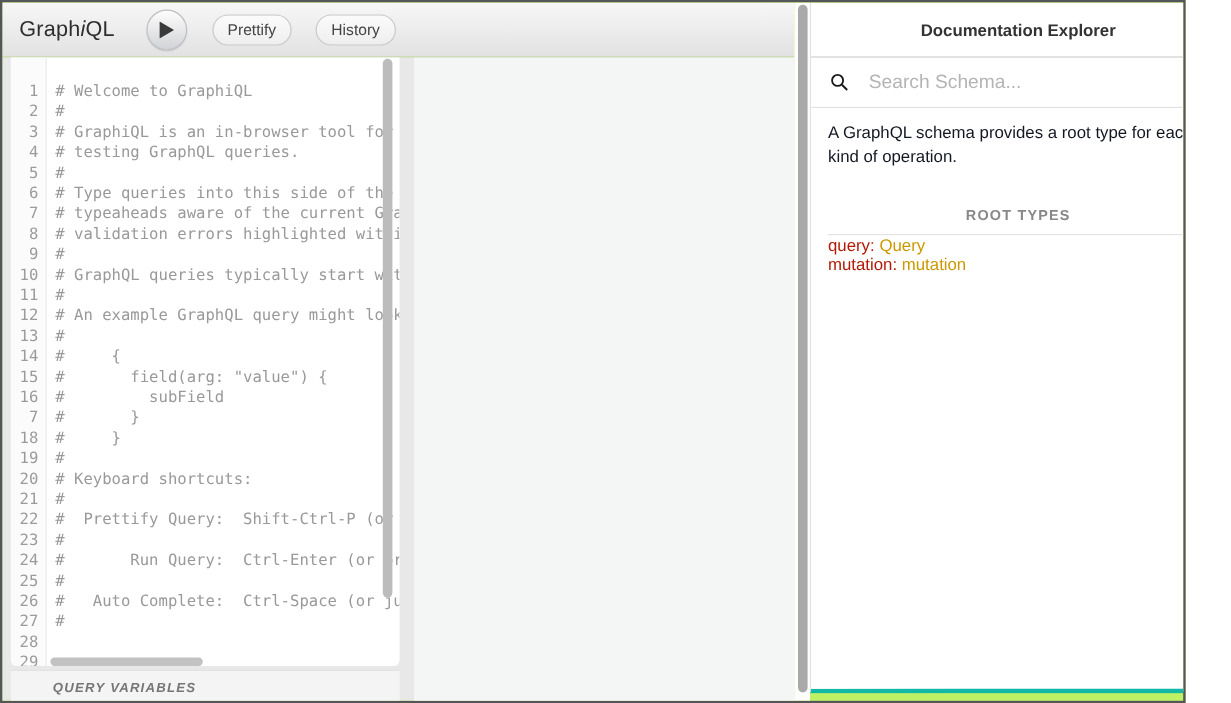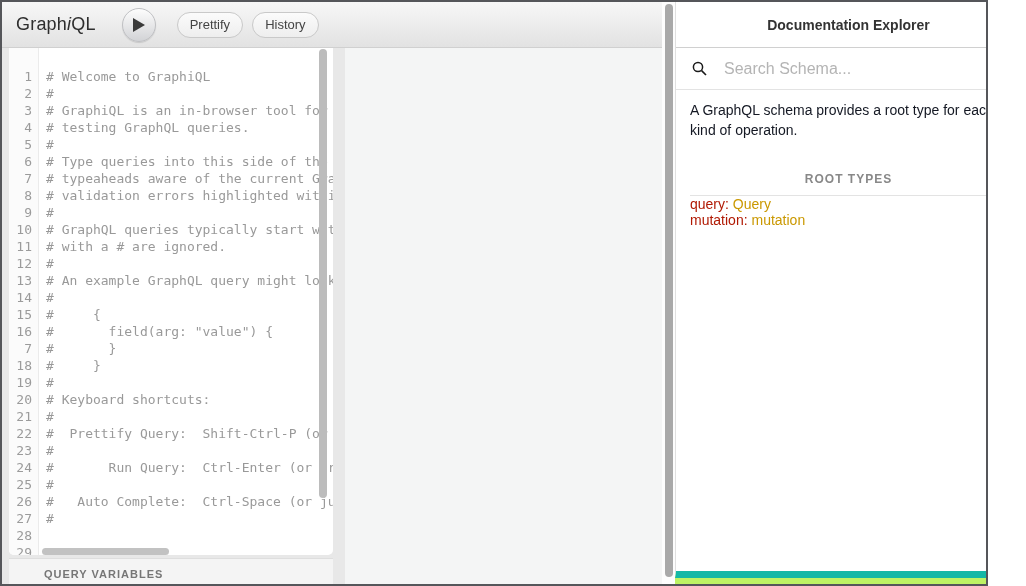--- a/index.html
+++ b/index.html
@@ -15,50 +15,50 @@
   .logo { margin-left:14px; font-size:18px; color:#2e2e2e; letter-spacing:0.2px; }
   .logo em { font-style:italic; }
   .execute-btn { margin-left:26px; width:34px; height:34px; border-radius:50%;
                  background:linear-gradient(#fdfdfd,#d2d3d6); border:1px solid #bfc0c3;
                  box-shadow:0 1px 1px rgba(0,0,0,0.12); display:flex; align-items:center;
                  justify-content:center; cursor:pointer; }
   .toolbar-btn { margin-left:21px; height:26px; padding:0 12px;
                  background:linear-gradient(#fbfbfb,#eeeeee); border:1px solid #c9c9c9;
                  border-radius:13px; font-size:13px; color:#444; display:inline-flex;
                  align-items:center; cursor:pointer; font-family:inherit; }
-  .toolbar-btn + .toolbar-btn { margin-left:9px; }
+  .toolbar-btn + .toolbar-btn { margin-left:20px; }
 
   .workspace { position:absolute; top:46px; left:0; right:0; bottom:0; background:#e8e8e8; }
   .query-pane { position:absolute; left:0; top:0; width:343px; bottom:0; }
   .editor-card { position:absolute; left:7px; top:0; width:324px; height:507px;
                  background:#fff; border-radius:0 0 5px 5px; overflow:hidden; display:flex; }
   .gutter { width:30px; background:#fbfbfb; border-right:1px solid #ebebeb;
             padding-top:20px; text-align:right; flex:none; }
   .ln { padding-right:6px; font:13px/17px "DejaVu Sans Mono",monospace; color:#9b9b9b; }
   .code { flex:1; padding:20px 0 0 7px; overflow:hidden; }
   .cl { font:13px/17px "DejaVu Sans Mono",monospace; color:#999; white-space:pre; min-height:17px; }
   .editor-vscroll { position:absolute; left:317px; top:1px; width:8px; height:449px;
                     background:#bcbcbc; border-radius:4px; }
   .editor-hscroll { position:absolute; left:40px; top:500px; width:127px; height:7px;
                     background:#c2c2c2; border-radius:4px; }
   .variable-bar { position:absolute; left:7px; width:324px; top:510px; bottom:0;
-                  background:#f4f4f4; border-top:1px solid #dedede; }
+                  background:#f4f4f4; border-top:1px solid #dedede;font-style:italic; }
   .variable-title { margin:9px 0 0 35px; font-size:11px; font-weight:bold;
                     letter-spacing:1px; color:#767676; }
   .result-pane { position:absolute; left:343px; top:0; width:317px; bottom:0; background:#f4f5f5; }
 
   
   .main-scroll-strip { position:absolute; left:660px; top:0; width:13px; height:100%; background:#fdfdfd; }
   .main-scroll-thumb { position:absolute; left:663px; top:2px; width:8px; height:573px;
                        background:#a9a9a9; border-radius:4px; }
 
   
   .doc-panel { position:absolute; left:673px; top:0; width:347px; height:576px; background:#fff;
                border-left:1px solid #e0e0e0; border-right:1px solid #d5d5d5;
-               border-bottom:7px solid #14b8a6; border-radius:0 0 6px 0; }
+               border-bottom:4px solid #14b8a6; border-radius:0 0 6px 0; }
   .doc-title-bar { height:46px; border-bottom:1px solid #d0d0d0; position:relative;
                    display:flex; align-items:center; justify-content:center; }
   .doc-title { font-size:14px; font-weight:bold; color:#333; }
   .doc-close { position:absolute; right:12px; top:14px; width:18px; height:18px;
                cursor:pointer; display:flex; align-items:center; justify-content:center; }
   .search-row { height:42px; border-bottom:1px solid #e3e3e3; display:flex;
                 align-items:center; padding:0 16px; }
   .search-input { border:none; outline:none; font-size:16px; color:#333; margin-left:17px;
                   width:270px; background:transparent; font-family:inherit; }
   .search-input::placeholder { color:#b4b4b4; opacity:1; }
@@ -129,26 +129,26 @@
               <div class="cl"># Welcome to GraphiQL</div>
               <div class="cl">#</div>
               <div class="cl"># GraphiQL is an in-browser tool for writing, validating, and</div>
               <div class="cl"># testing GraphQL queries.</div>
               <div class="cl">#</div>
               <div class="cl"># Type queries into this side of the screen, and you will see intelligent</div>
               <div class="cl"># typeaheads aware of the current GraphQL type schema and live syntax and</div>
               <div class="cl"># validation errors highlighted within the text.</div>
               <div class="cl">#</div>
               <div class="cl"># GraphQL queries typically start with a "{" character. Lines that starts</div>
-              <div class="cl"># with a # are ignored.</div>
               <div class="cl">#</div>
               <div class="cl"># An example GraphQL query might look like:</div>
               <div class="cl">#</div>
               <div class="cl">#     {</div>
               <div class="cl">#       field(arg: "value") {</div>
+              <div class="cl">#         subField</div>
               <div class="cl">#       }</div>
               <div class="cl">#     }</div>
               <div class="cl">#</div>
               <div class="cl"># Keyboard shortcuts:</div>
               <div class="cl">#</div>
               <div class="cl">#  Prettify Query:  Shift-Ctrl-P (or press the prettify button above)</div>
               <div class="cl">#</div>
               <div class="cl">#       Run Query:  Ctrl-Enter (or press the play button above)</div>
               <div class="cl">#</div>
               <div class="cl">#   Auto Complete:  Ctrl-Space (or just start typing)</div>

